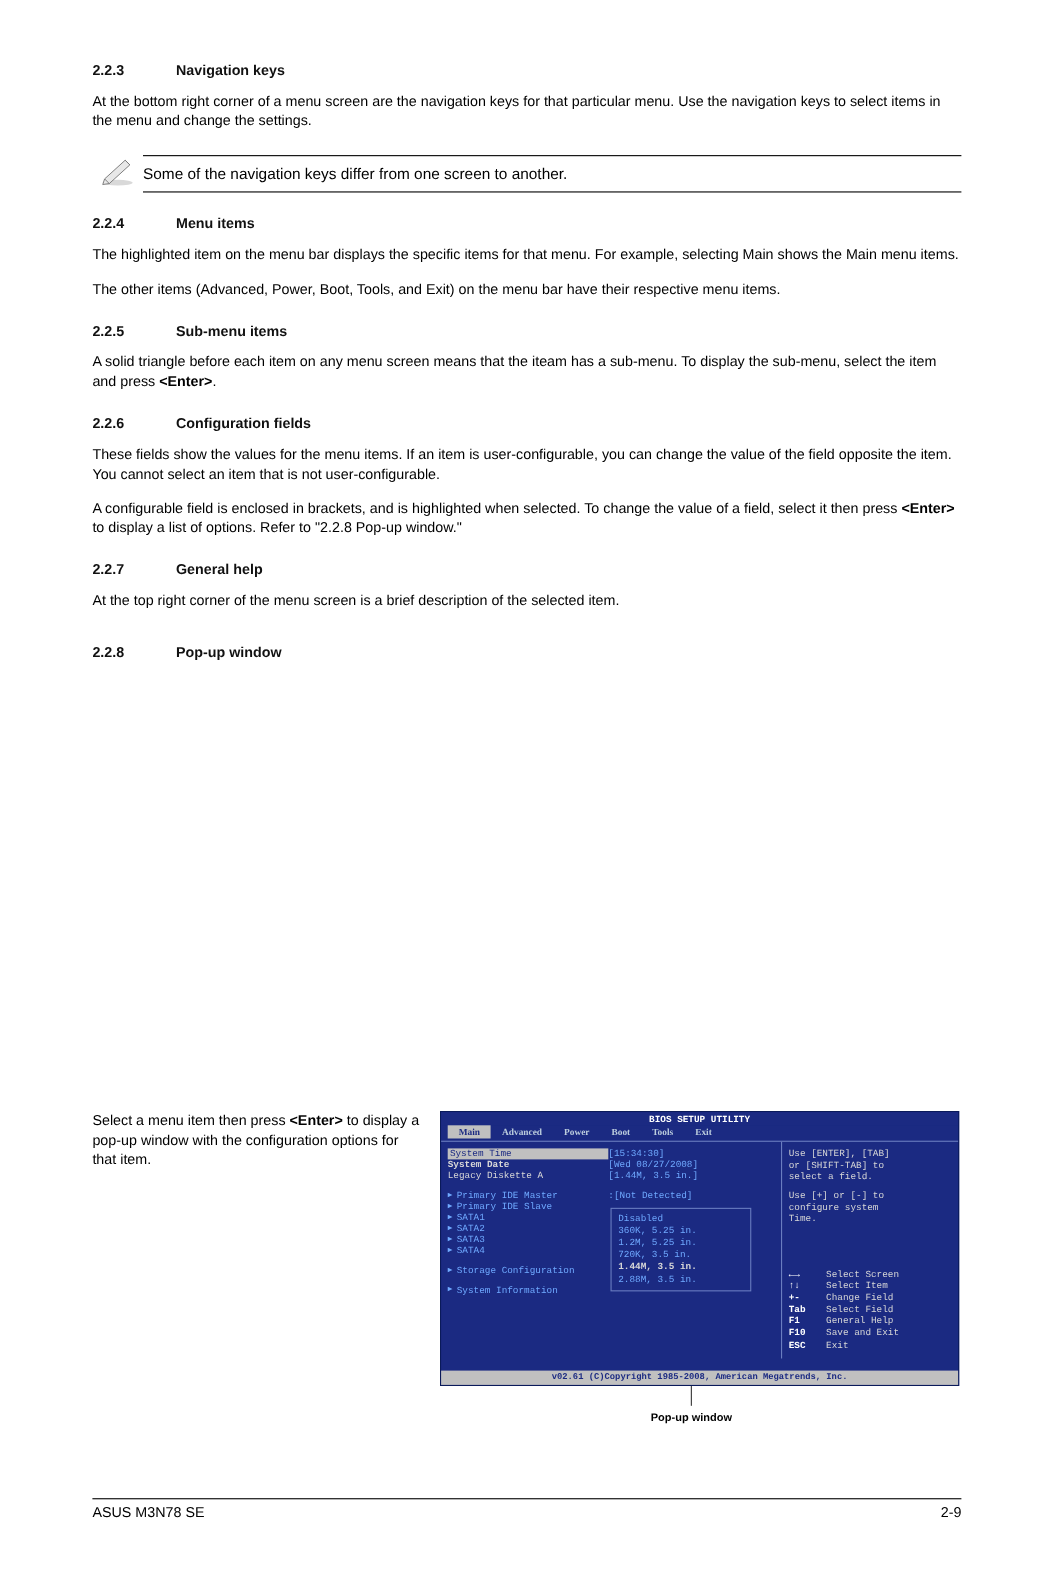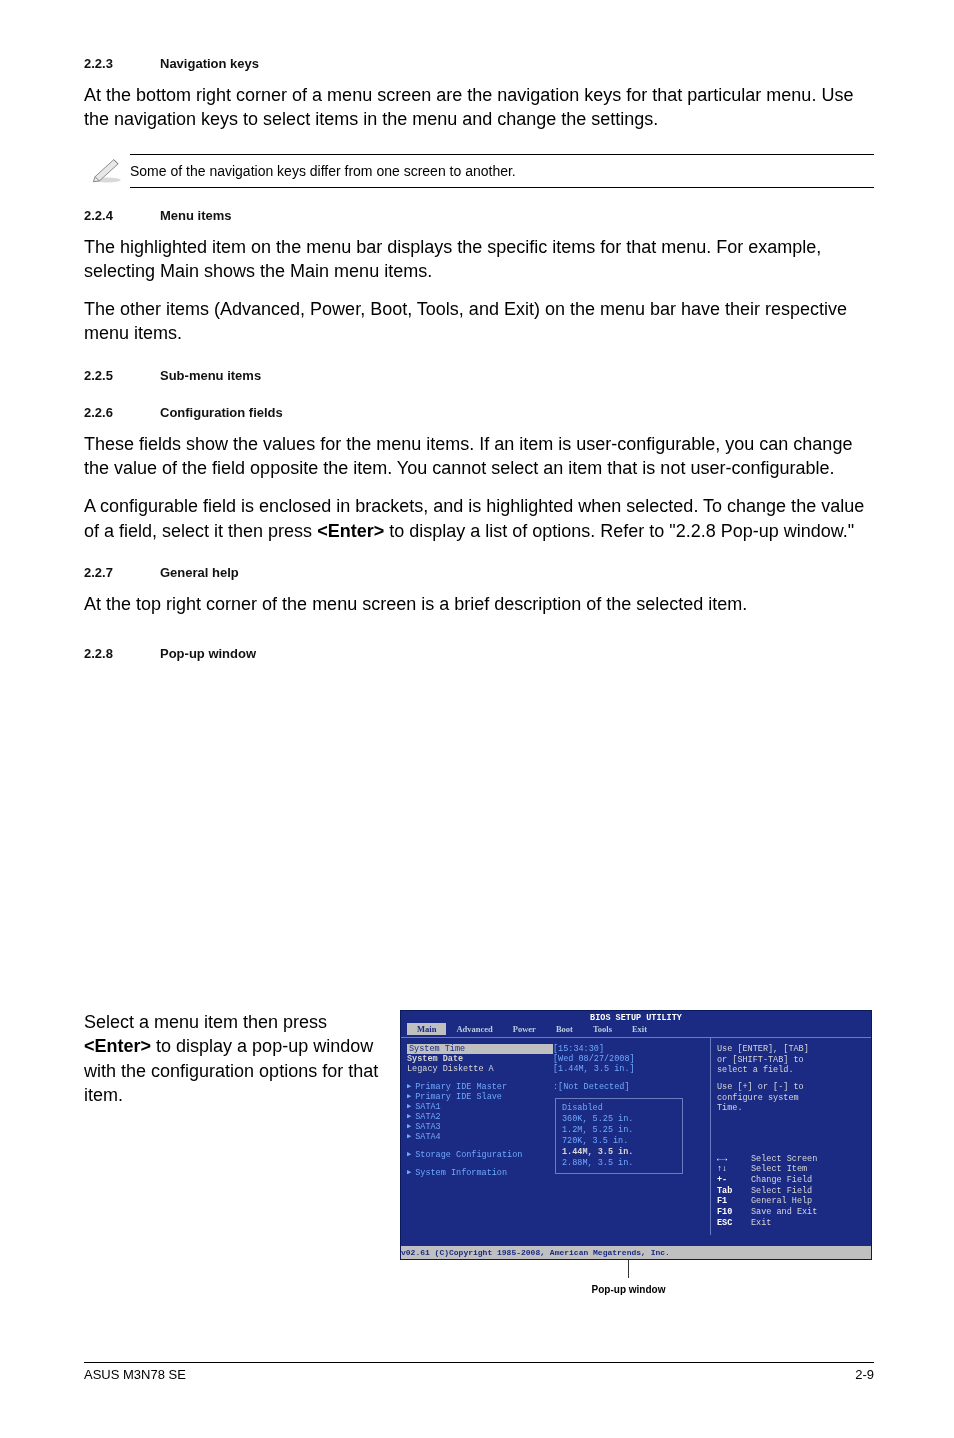--- a/index.html
+++ b/index.html
@@ -7,21 +7,21 @@
     width: 954px;
     height: 1438px;
     background: #fff;
     font-family: Arial, Helvetica, sans-serif;
     color: #000;
     position: relative;
     padding: 56px 80px 0 84px;
   }
   .h2 { font-size: 13px; font-weight: bold; margin-bottom: 12px; color: #111; }
   .h2 .num { display: inline-block; width: 76px; }
-  p.body { font-size: 18px; line-height: 1.35; margin-bottom: 14px; }
+  p.body { font-size: 13px; line-height: 1.35; margin-bottom: 14px; }
   .kb { font-weight: bold; }
   .note-block { display: flex; align-items: center; margin: 16px 0 20px 0; }
   .note-icon { width: 46px; flex: 0 0 46px; text-align: center; }
   .note-text-wrap { flex: 1; }
   .note-rule { border: 0; border-top: 1px solid #000; margin: 0; }
   .note-text { font-size: 14px; padding: 8px 0; }
   .section { margin-bottom: 22px; }
   .bios-wrap { position: absolute; left: 400px; top: 1010px; width: 457px; }
   .bios {
     width: 472px; height: 250px;
@@ -60,21 +60,21 @@
     position: absolute; left: 154px; top: 60px; width: 128px;
     background: #1b2a82; color: #6fa9ff; border: 1px solid #6a7dc0;
     padding: 4px 6px; line-height: 1.3;
   }
   .popup .hl { color:#d7d7d7; font-weight:bold;}
   .legend-row { display:flex; }
   .legend-row .k { width:34px; color:#fff; font-weight:bold;}
   .bios-footer {
     position:absolute; left:0; right:0; bottom:0;
     background:#c0c0c0; color:#1b2a82; font-weight:bold;
-    text-align:left; font-size:8px; padding:2px 0;
+    text-align:center; font-size:8px; padding:2px 0;
   }
   .popup-caption { text-align:center; font-size:10px; font-weight:bold; margin-top:6px;}
   .popup-line { width:1px; height:18px; background:#333; margin:0 auto; }
   .footer-bar {
     position: absolute; left: 84px; right: 80px; bottom: 56px;
     border-top: 1px solid #000; padding-top: 4px;
     display: flex; justify-content: space-between; font-size: 13px;
   }
   .below-bios { position:absolute; left:84px; top:1010px; width:300px;}
   .pencil-svg { width:34px; height:30px; }
@@ -110,20 +110,23 @@
     <span class="num">2.2.4</span><span>Menu items</span>
   </div>
   <p class="body">The highlighted item on the menu bar  displays the specific items for that menu. For example, selecting Main shows the Main menu items.</p>
   <p class="body">The other items (Advanced, Power, Boot, Tools, and Exit) on the menu bar have their respective menu items.</p>
 </div>
 
 <div class="section">
   <div class="h2">
     <span class="num">2.2.5</span><span>Sub-menu items</span>
   </div>
+  <p class="body">
+    <span>A solid triangle before each item on any menu screen means that the iteam has a sub-menu. To display the sub-menu, select the item and press </span><span class="kb">&lt;Enter&gt;</span><span>.</span>
+  </p>
 </div>
 
 <div class="section">
   <div class="h2">
     <span class="num">2.2.6</span><span>Configuration fields</span>
   </div>
   <p class="body">These fields show the values for the menu items. If an item is user-configurable, you can change the value of the field opposite the item. You cannot select an item that is not user-configurable.</p>
   <p class="body">
     <span>A configurable field is enclosed in brackets, and is highlighted when selected. To change the value of a field, select it then press </span><span class="kb">&lt;Enter&gt;</span><span> to display a list of options. Refer to "2.2.8 Pop-up window."</span>
   </p>

